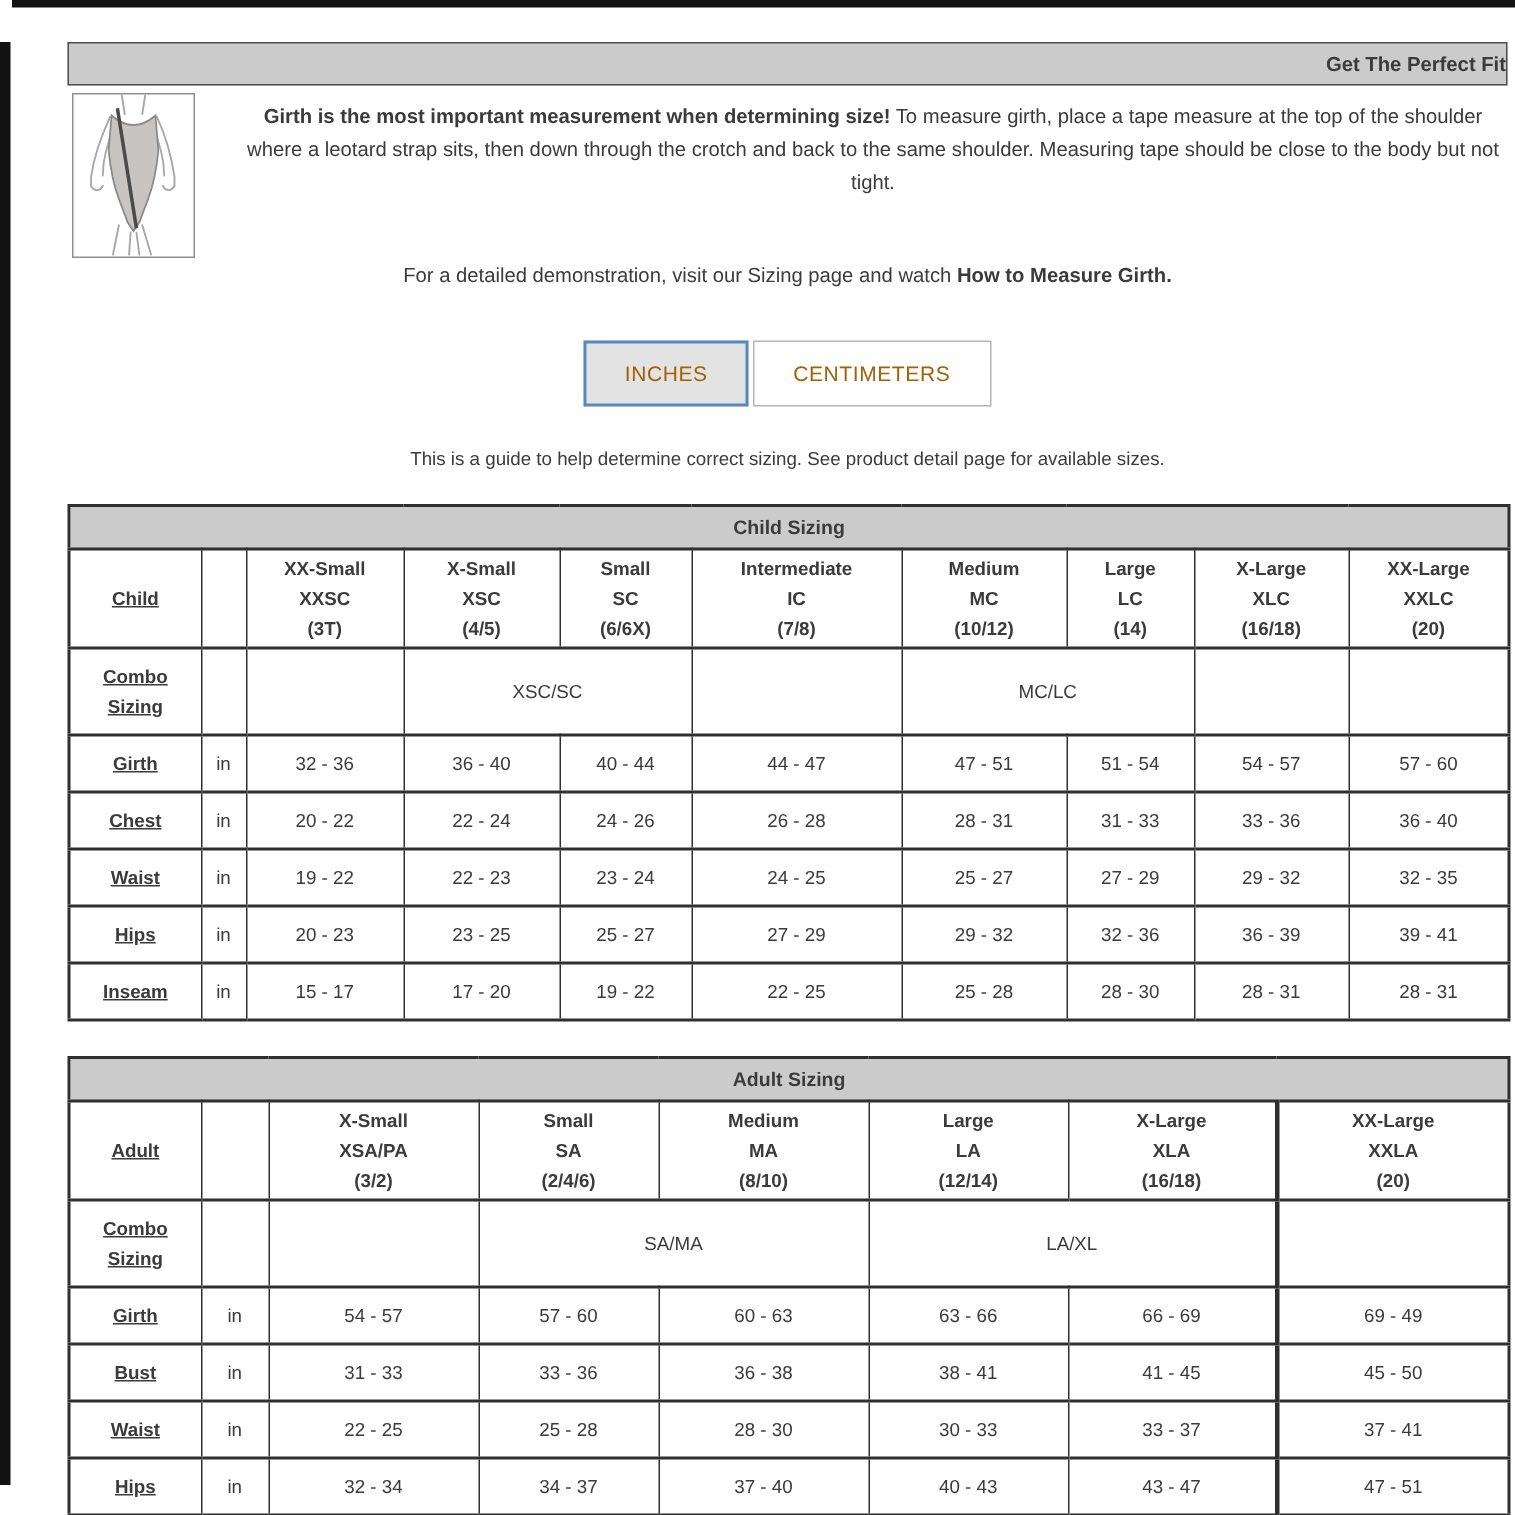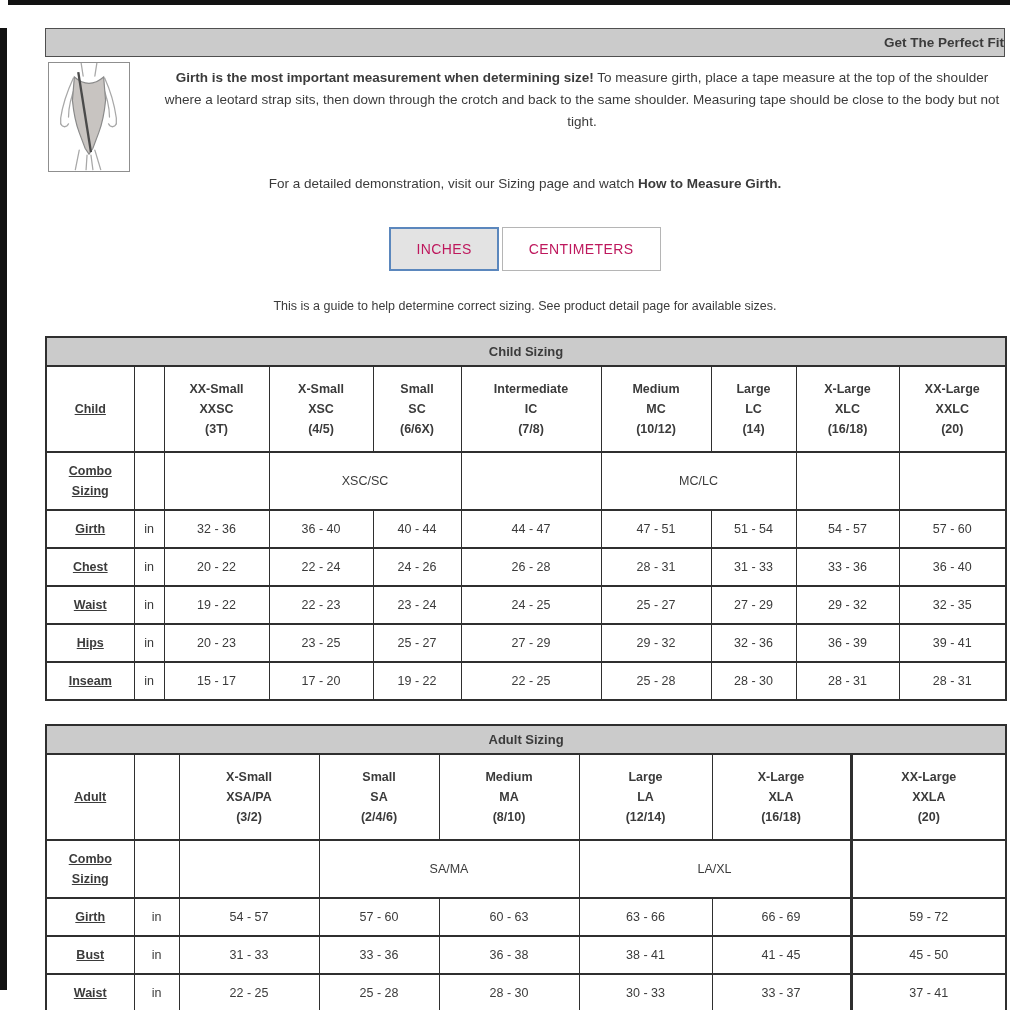--- a/index.html
+++ b/index.html
@@ -27,21 +27,21 @@
   .intro-text {
     flex:1; text-align:center; font-size:13.5px; line-height:22px;
     padding:5px 4px 0 16px;
   }
   .bold { font-weight:bold; }
 
   .demo-line { text-align:center; font-size:13.5px; margin-top:4px; }
 
   .unit-toggle { display:flex; justify-content:center; margin-top:36px; }
   .btn {
-    font-size:14px; color:#be185d; letter-spacing:0.4px; cursor:pointer;
+    font-size:14px; color:#a16207; letter-spacing:0.4px; cursor:pointer;
     font-family:"Liberation Sans", sans-serif; text-align:center;
   }
   .btn-inches {
     background:#e3e3e3; border:2px solid #5b87bd;
     padding:12px 25px; margin-right:3px;
   }
   .btn-cm { background:#ffffff; border:1px solid #b5b5b5; padding:13px 26px; }
 
   .guide-note { text-align:center; font-size:12.5px; margin-top:28px; }
 
@@ -50,21 +50,21 @@
     margin-top:23px; border:2px solid #2f2f2f;
   }
   .size-table th, .size-table td {
     border-left:1px solid #2f2f2f; border-right:1px solid #2f2f2f;
     border-top:2px solid #2f2f2f; border-bottom:2px solid #2f2f2f;
     text-align:center; vertical-align:middle;
     font-size:12.5px; padding:8px 2px; background:#fff;
     overflow:hidden;
   }
   .size-table .table-title { background:#cbcbcb; font-weight:bold; font-size:13px; padding:6px 17px; }
-  .size-table .hdr { font-weight:bold; line-height:20px; padding:12px 2px; }
+  .size-table .hdr { font-weight:bold; line-height:20px; padding:2px 2px; }
   .size-table .row-label { font-weight:bold; line-height:20px;text-decoration:underline; }
   .size-table .unit-cell { font-size:12.5px; }
   .size-table .thick-left { border-left-width:3px; }
 </style>
 </head>
 <body>
 
 <div class="edge-top"></div>
 <div class="edge-left"></div>
 
@@ -307,21 +307,21 @@
           <td colspan="1" class="thick-left"></td>
         </tr>
         <tr>
           <td class="row-label">Girth</td>
           <td class="unit-cell">in</td>
           <td>54 - 57</td>
           <td>57 - 60</td>
           <td>60 - 63</td>
           <td>63 - 66</td>
           <td>66 - 69</td>
-          <td class="thick-left">59 - 72</td>
+          <td class="thick-left">69 - 49</td>
         </tr>
         <tr>
           <td class="row-label">Bust</td>
           <td class="unit-cell">in</td>
           <td>31 - 33</td>
           <td>33 - 36</td>
           <td>36 - 38</td>
           <td>38 - 41</td>
           <td>41 - 45</td>
           <td class="thick-left">45 - 50</td>

